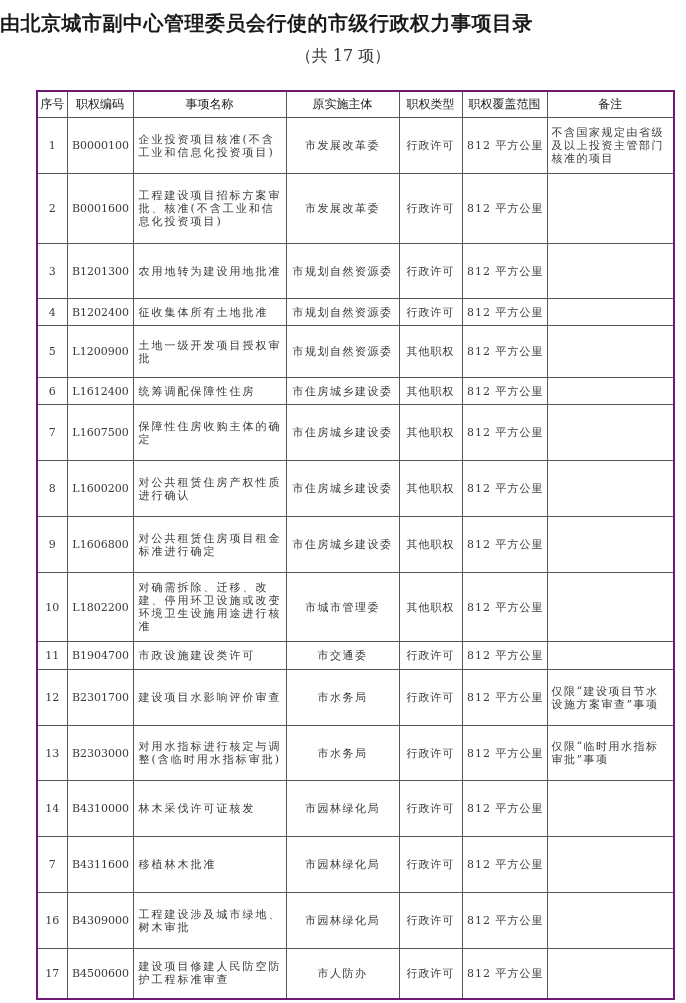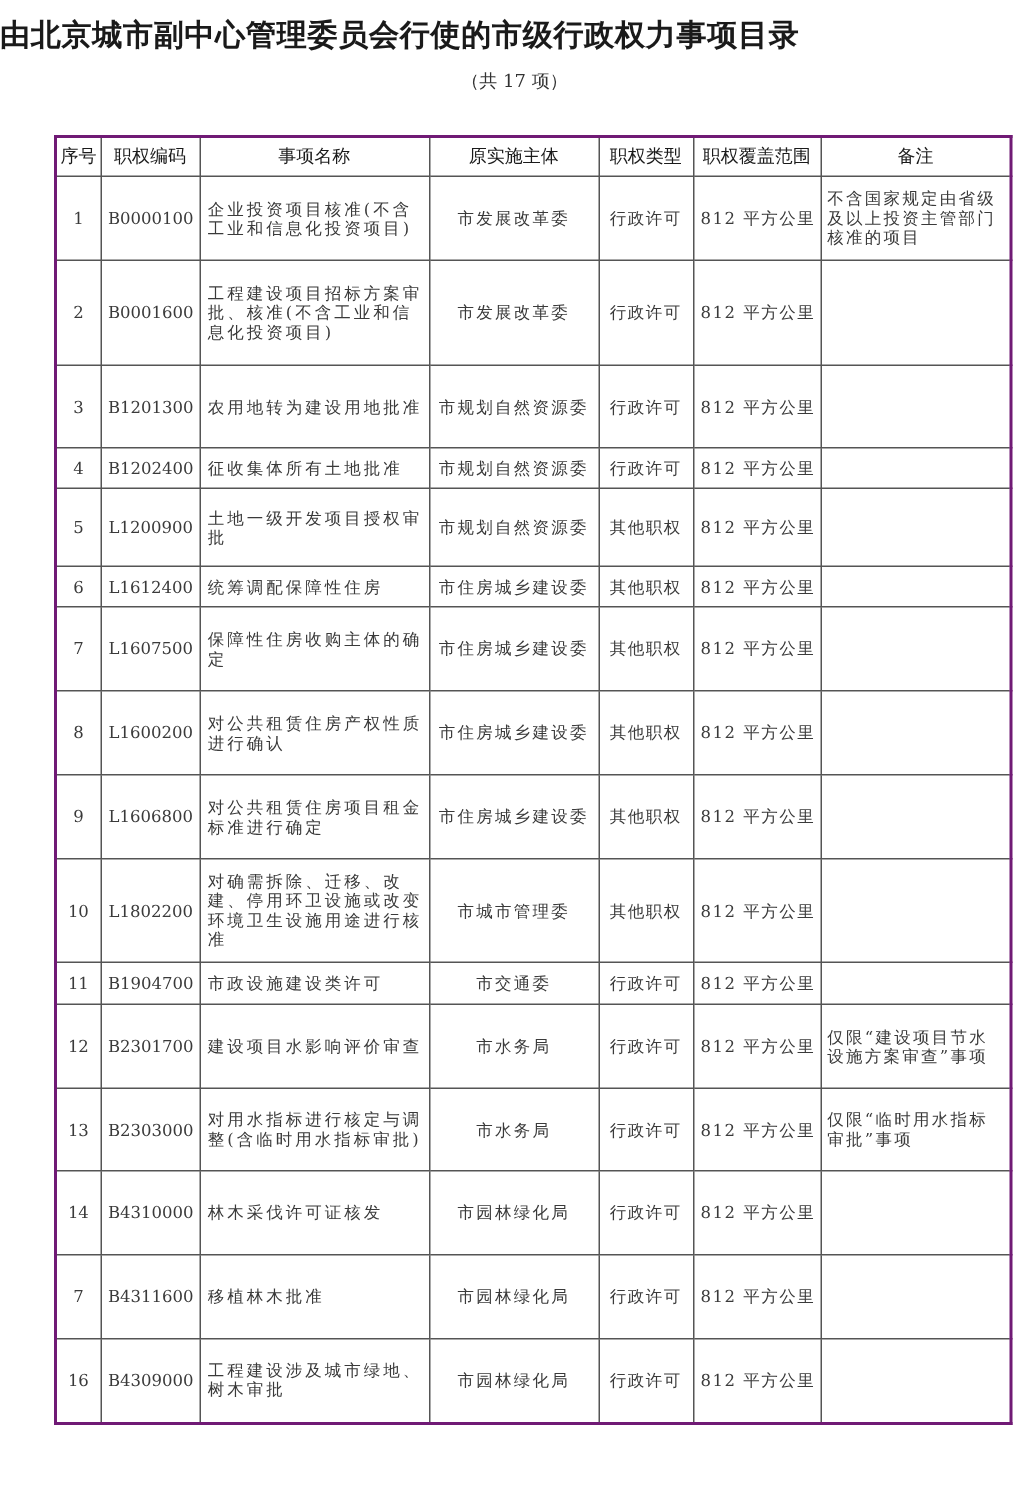--- a/index.html
+++ b/index.html
@@ -7,21 +7,21 @@
     width: 686px; height: 1003px; background: #ffffff; overflow: hidden;
     font-family: "DejaVu Serif", "Liberation Serif", serif;
     color: #3a3a3a; position: relative;
   }
   .title {
     position: absolute; left: 0; top: 10px; width: 686px; 
     font-size: 20px; font-weight: bold; color: #1a1a1a; letter-spacing: 0.5px;
   }
   .subtitle {
     position: absolute; left: 0; top: 46px; width: 686px; text-align: center;
-    font-size: 12px; color: #333;
+    font-size: 16px; color: #333;
   }
   table {
     position: absolute; left: 36px; top: 90px;
     border-collapse: collapse; table-layout: fixed; width: 637px;
     border: 2px solid #701a75;
   }
   td, th {
     border: 1px solid #555; padding: 0 3px; font-size: 11px; line-height: 13px;
     vertical-align: middle; overflow: hidden; font-weight: normal;
   }
@@ -203,14 +203,23 @@
       </tr>
       <tr style="height: 56px;">
         <td class="c-no">16</td>
         <td class="c-code">B4309000</td>
         <td class="c-name">工程建设涉及城市绿地、树木审批</td>
         <td class="c-dept">市园林绿化局</td>
         <td class="c-type">行政许可</td>
         <td class="c-range">812 平方公里</td>
         <td class="c-note"></td>
       </tr>
+      <tr style="height: 50px;">
+        <td class="c-no">17</td>
+        <td class="c-code">B4500600</td>
+        <td class="c-name">建设项目修建人民防空防护工程标准审查</td>
+        <td class="c-dept">市人防办</td>
+        <td class="c-type">行政许可</td>
+        <td class="c-range">812 平方公里</td>
+        <td class="c-note"></td>
+      </tr>
     </tbody>
 </table>
 
 </body></html>

